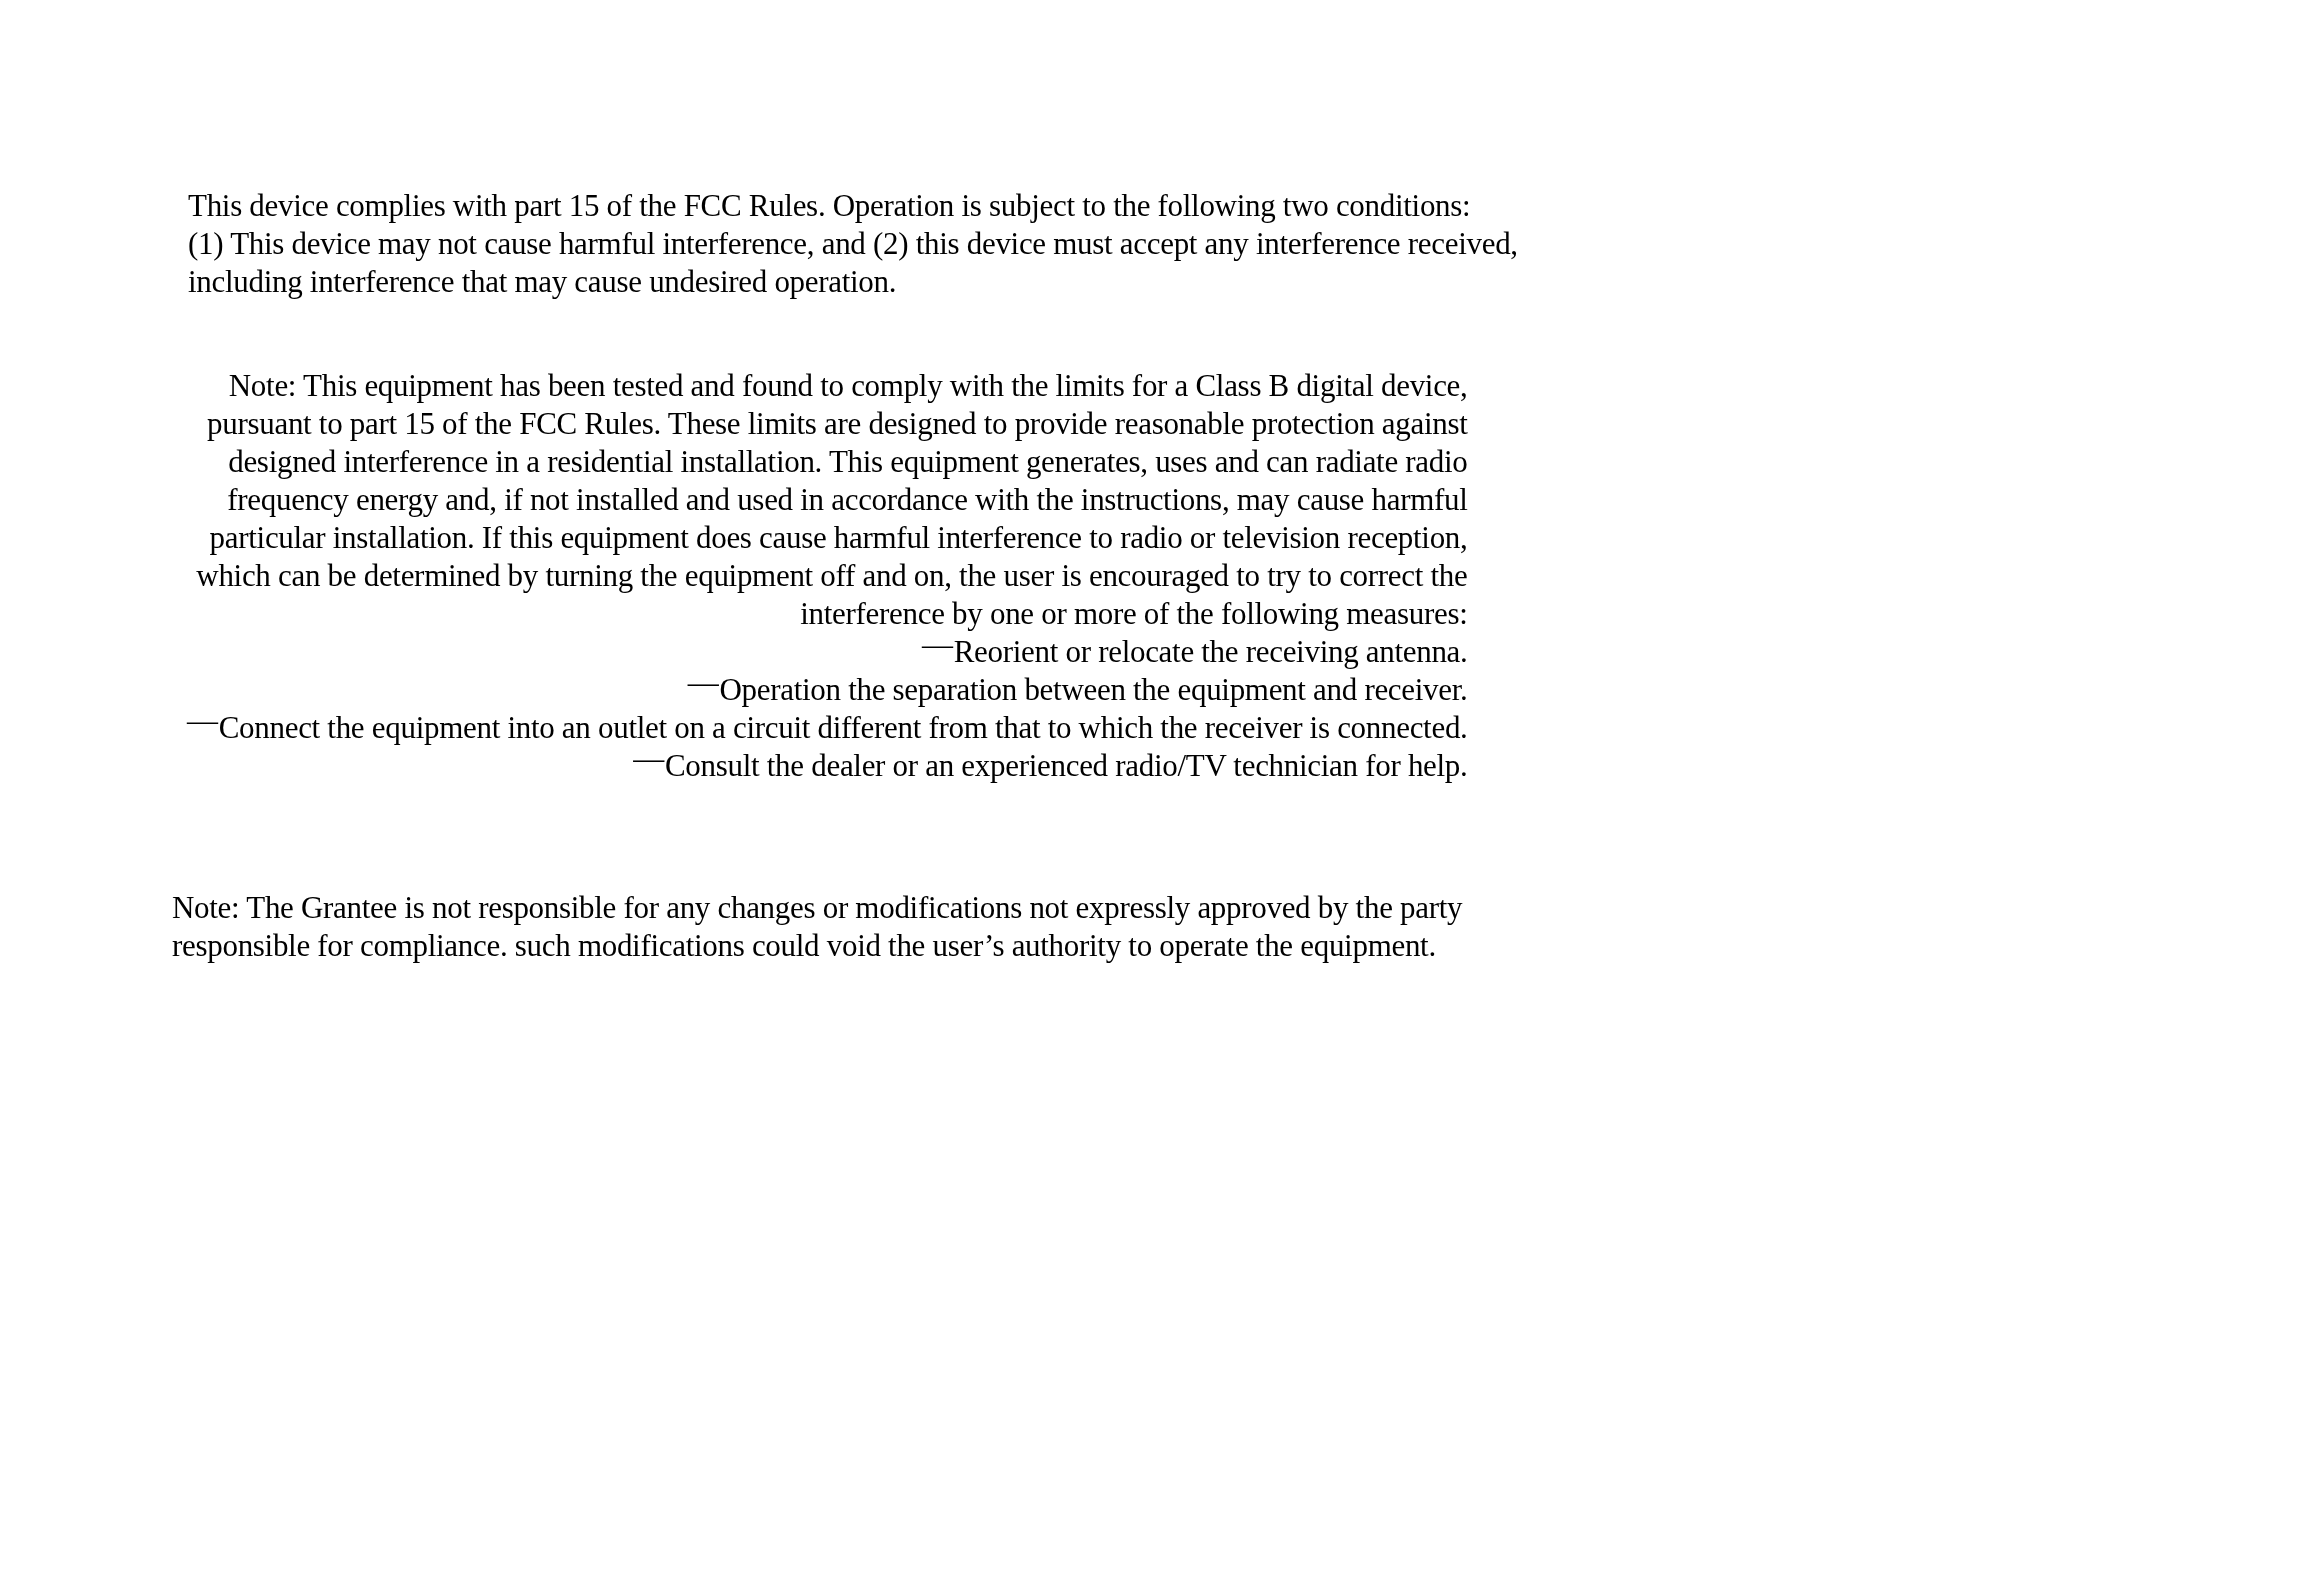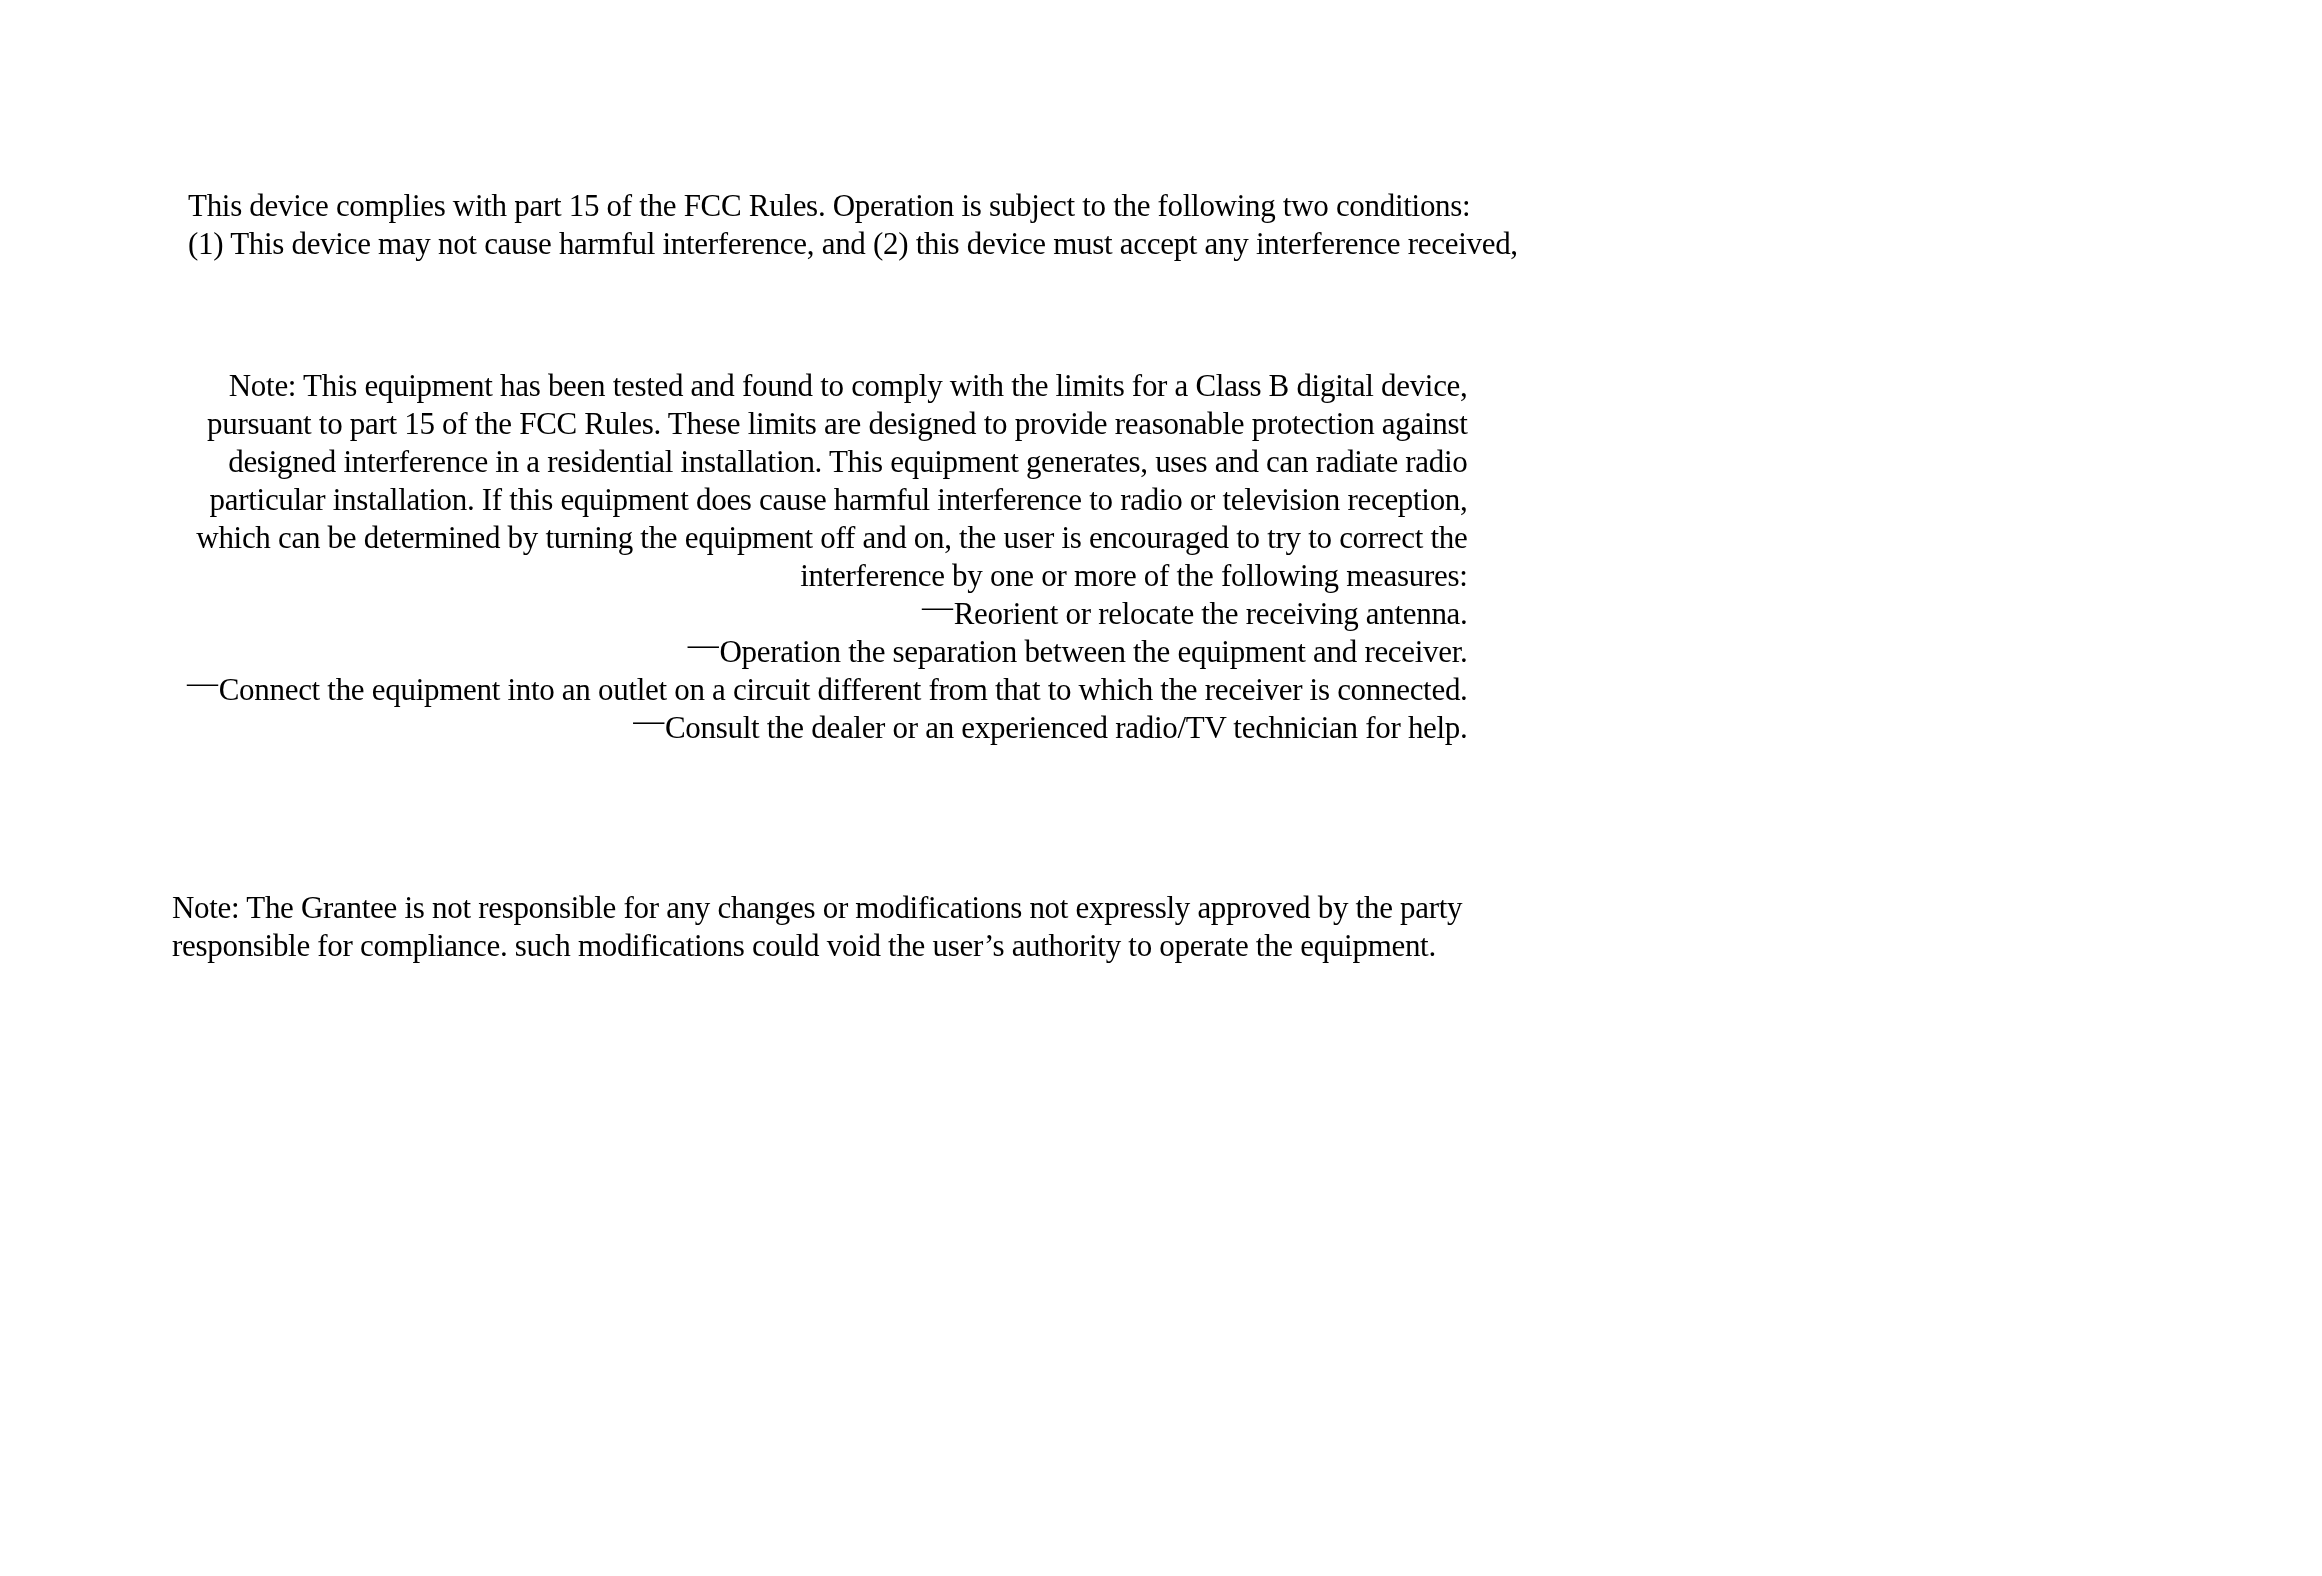--- a/index.html
+++ b/index.html
@@ -36,26 +36,28 @@
   #para3 { left: 172px; top: 889px; }
 </style>
 </head>
 <body>
 
 <div id="page">
 
   <div id="para1" class="para">
     <span class="line">This device complies with part 15 of the FCC Rules. Operation is subject to the following two conditions:</span>
     <span class="line">(1) This device may not cause harmful interference, and (2) this device must accept any interference received,</span>
+    <span class="line">including interference that may cause undesired operation.</span>
   </div>
 
   <div id="para2" class="para">
     <span class="line">Note: This equipment has been tested and found to comply with the limits for a Class B digital device,</span>
     <span class="line">pursuant to part 15 of the FCC Rules. These limits are designed to provide reasonable protection against</span>
     <span class="line">designed interference in a residential installation. This equipment generates, uses and can radiate radio</span>
+    <span class="line">frequency energy and, if not installed and used in accordance with the instructions, may cause harmful</span>
     <span class="line">particular installation. If this equipment does cause harmful interference to radio or television reception,</span>
     <span class="line">which can be determined by turning the equipment off and on, the user is encouraged to try to correct the</span>
     <span class="line">interference by one or more of the following measures:</span>
 
     <span class="line"><span class="dash">—</span><span>Reorient or relocate the receiving antenna.</span></span>
     <span class="line"><span class="dash">—</span><span>Operation the separation between the equipment and receiver.</span></span>
     <span class="line"><span class="dash">—</span><span>Connect the equipment into an outlet on a circuit different from that to which the receiver is connected.</span></span>
     <span class="line"><span class="dash">—</span><span>Consult the dealer or an experienced radio/TV technician for help.</span></span>
   </div>
 

